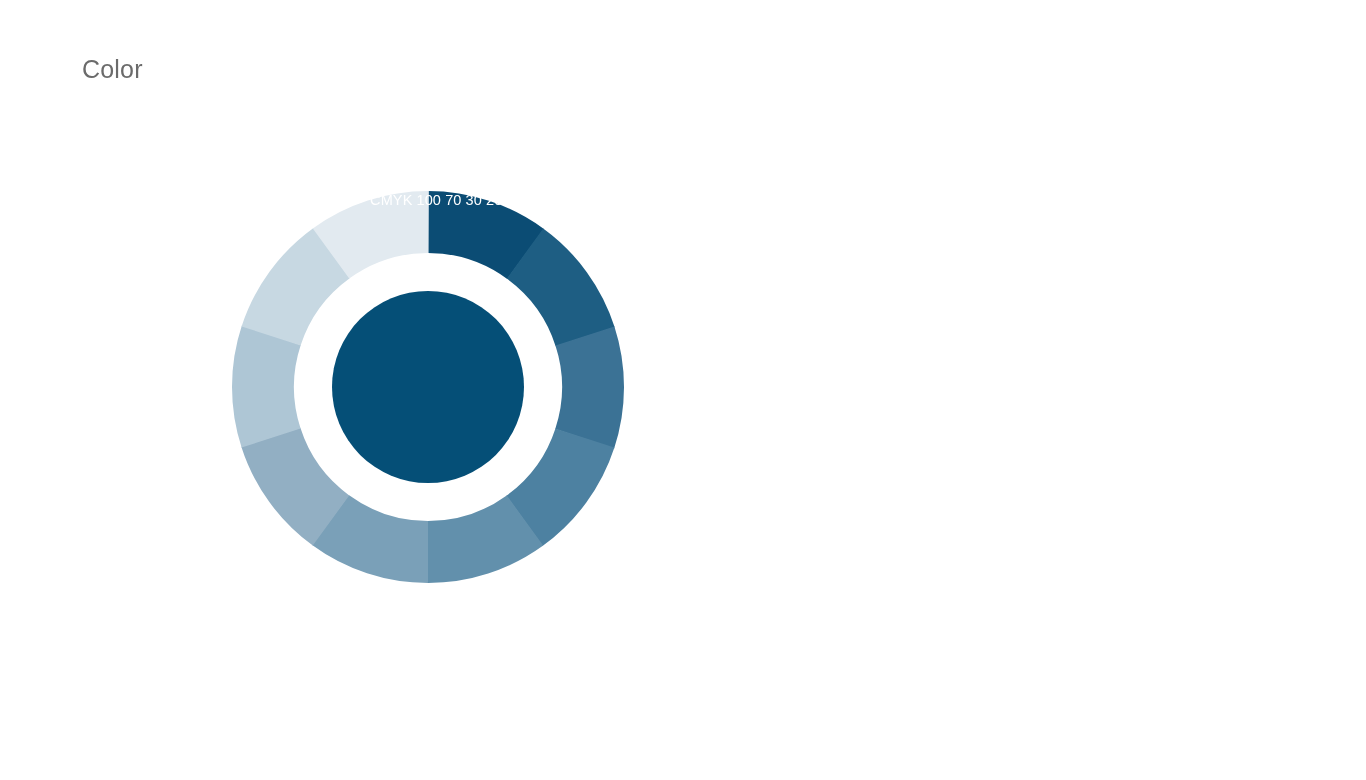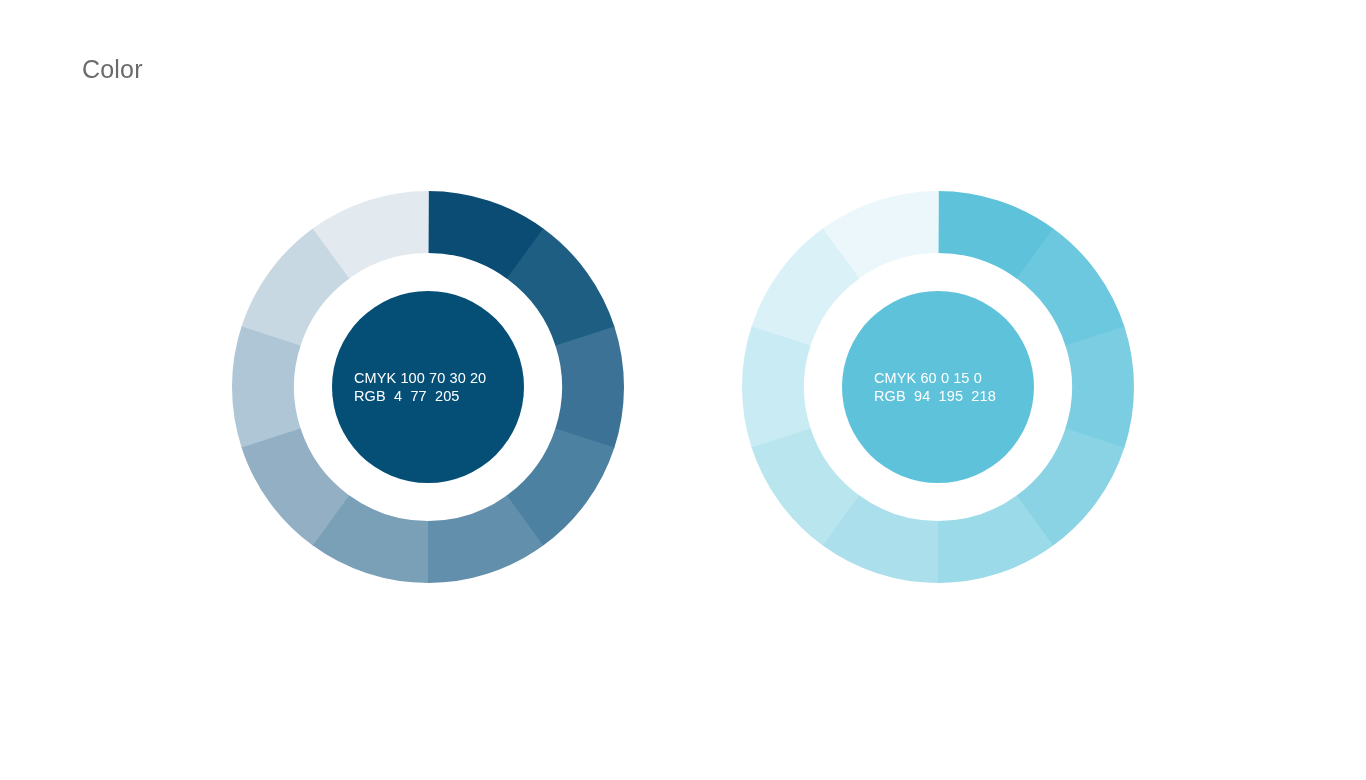--- a/index.html
+++ b/index.html
@@ -54,21 +54,21 @@
     display: block;
   }
 
   .wheel-label {
     position: absolute;
     left: 0;
     top: 0;
     width: 392px;
     height: 392px;
     display: flex;
-    flex-direction: column;
+    flex-direction: row;
     align-items: flex-start;
     justify-content: center;
     pointer-events: none;
     padding-left: 122px;
     box-sizing: border-box;
   }
   .wheel-label .line {
     font-size: 14.5px;
     color: #ffffff;
     line-height: 18.5px;
@@ -97,33 +97,14 @@
         <path d="M 9.592922806149915 135.43266910251026 A 196 196 0 0 1 81.48706553506278 36.931499534857636 L 117.71054480458375 87.24908641668839 A 134 134 0 0 0 68.55842681644943 154.591722753757 Z" fill="#C7D8E2"></path>
         <path d="M 80.79409055067525 37.43266910251032 A 196 196 0 0 1 196.8552086198104 0.0018657787360325528 L 196.5846834441561 62.001275583421574 A 134 134 0 0 0 117.23677619280859 87.59172275375705 Z" fill="#E2EAF0"></path>
         <circle cx="196" cy="196" r="96" fill="#054F77"></circle>
       </svg>
     <div class="wheel-label">
       <div class="line">CMYK 100 70 30 20</div>
       <div class="line">RGB  4  77  205</div>
     </div>
   </div>
 
-  <div class="wheel right">
-    <svg viewBox="0 0 392 392">
-        <path d="M 196 0 A 196 196 0 0 1 311.89669107926215 37.936857563573426 L 275.23549288072 87.93642302815734 A 134 134 0 0 0 196 62 Z" fill="#5EC3DA"></path>
-        <path d="M 311.20590944932474 37.43266910251029 A 196 196 0 0 1 382.66957673008255 136.2465973905099 L 323.6210371521993 155.14818393024655 A 134 134 0 0 0 274.76322380719137 87.59172275375704 Z" fill="#6CC8DE"></path>
-        <path d="M 382.4070771938501 135.43266910251032 A 196 196 0 0 1 382.1410287355679 257.3801060708149 L 323.2596829110515 237.96395006882244 A 134 134 0 0 0 323.4415731835506 154.59172275375704 Z" fill="#7BCDE2"></path>
-        <path d="M 382.4070771938501 256.5673308974897 A 196 196 0 0 1 310.5129344649372 355.0685004651424 L 274.2894551954162 304.7509135833116 A 134 134 0 0 0 323.4415731835506 237.40827724624296 Z" fill="#8AD3E5"></path>
-        <path d="M 311.20590944932474 354.5673308974897 A 196 196 0 0 1 195.1447913801897 391.99813422126397 L 195.415316555844 329.9987244165784 A 134 134 0 0 0 274.76322380719137 304.40827724624296 Z" fill="#9BDAE8"></path>
-        <path d="M 196 392 A 196 196 0 0 1 80.1033089207379 354.06314243642663 L 116.76450711928 304.0635769718427 A 134 134 0 0 0 196 330 Z" fill="#ABDFEC"></path>
-        <path d="M 80.79409055067529 354.5673308974897 A 196 196 0 0 1 9.330423269917446 255.7534026094901 L 68.3789628478007 236.85181606975345 A 134 134 0 0 0 117.23677619280862 304.40827724624296 Z" fill="#B9E5EF"></path>
-        <path d="M 9.592922806149915 256.5673308974897 A 196 196 0 0 1 9.858971264432114 134.61989392918508 L 68.74031708894847 154.03604993117756 A 134 134 0 0 0 68.55842681644943 237.40827724624296 Z" fill="#C8EBF4"></path>
-        <path d="M 9.592922806149915 135.43266910251026 A 196 196 0 0 1 81.48706553506278 36.931499534857636 L 117.71054480458375 87.24908641668839 A 134 134 0 0 0 68.55842681644943 154.591722753757 Z" fill="#DAF1F7"></path>
-        <path d="M 80.79409055067525 37.43266910251032 A 196 196 0 0 1 196.8552086198104 0.0018657787360325528 L 196.5846834441561 62.001275583421574 A 134 134 0 0 0 117.23677619280859 87.59172275375705 Z" fill="#EBF7FA"></path>
-        <circle cx="196" cy="196" r="96" fill="#5EC3DA"></circle>
-      </svg>
-    <div class="wheel-label">
-      <div class="line">CMYK 60 0 15 0</div>
-      <div class="line">RGB  94  195  218</div>
-    </div>
-  </div>
 
 </div>
 
 </body></html>

